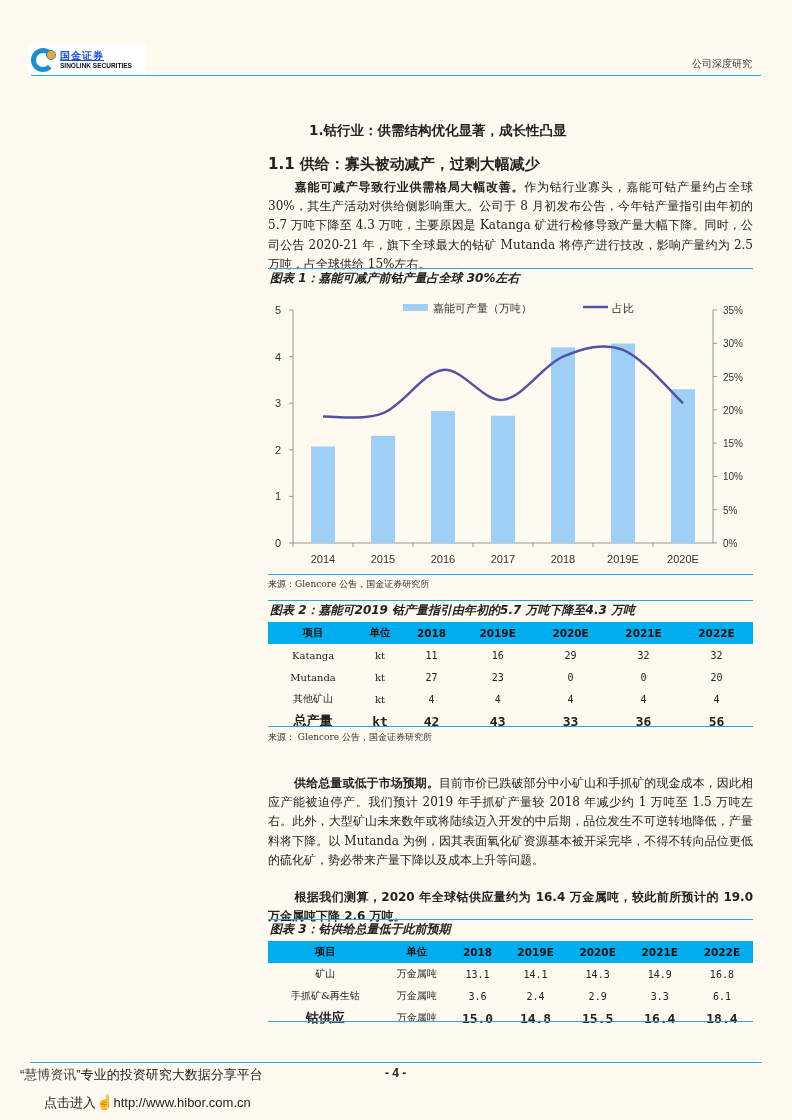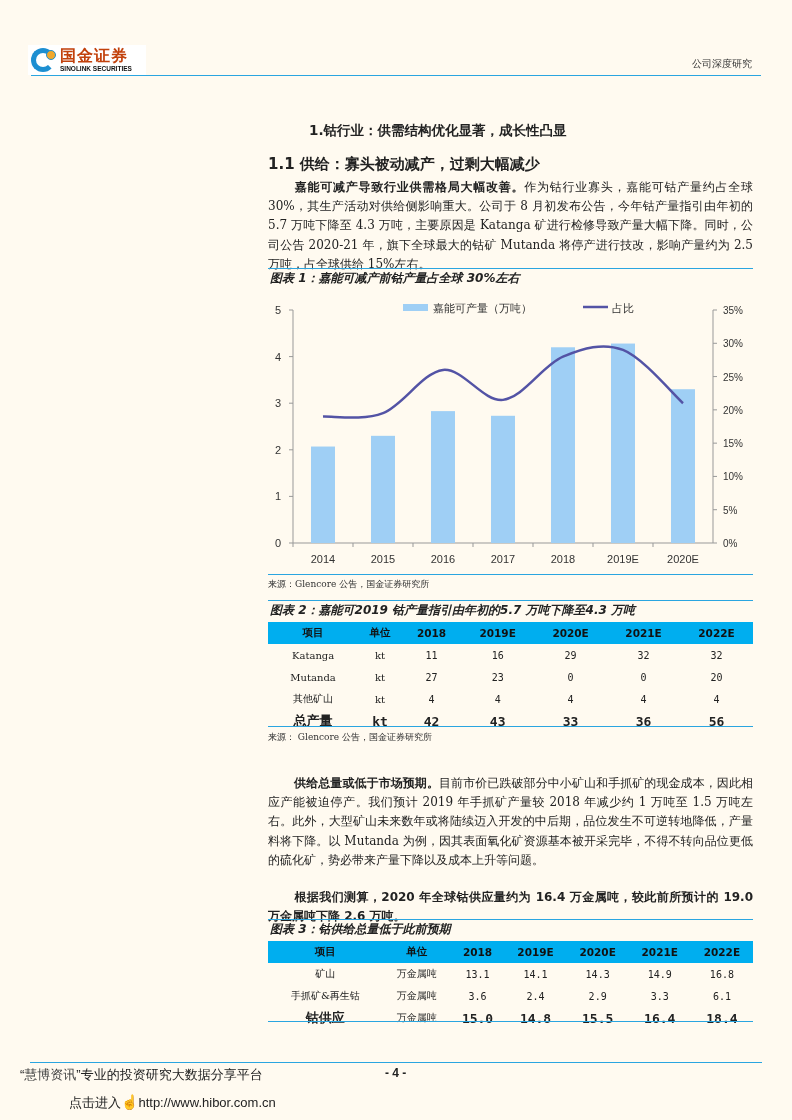--- a/index.html
+++ b/index.html
@@ -3,21 +3,21 @@
 <meta charset="utf-8">
 <style>
   html,body{margin:0;padding:0;}
   body{width:792px;height:1120px;background:#fffaf0;position:relative;overflow:hidden;font-family:"DejaVu Serif","Liberation Serif",serif;color:#222;}
   .abs{position:absolute;}
   
   .logo{left:28px;top:45px;width:118px;height:30px;background:#fff;display:flex;align-items:center;}
   .logo-mark{width:24px;height:24px;border-radius:50%;border:5px solid #1d8fd1;border-right-color:transparent;box-sizing:border-box;margin-left:3px;position:relative;}
   .logo-dot{position:absolute;right:-6px;top:-3px;width:8px;height:8px;border-radius:50%;background:#f1a82b;border:1px solid #1d8fd1;}
   .logo-text{margin-left:5px;display:flex;flex-direction:column;line-height:1;}
-  .logo-cn{font-family:"DejaVu Sans",sans-serif;font-weight:bold;font-size:16px;color:#c2410c;letter-spacing:1px;}
+  .logo-cn{font-family:"DejaVu Sans",sans-serif;font-weight:bold;font-size:10px;color:#1d4ed8;letter-spacing:1px;text-decoration:underline;}
   .logo-en{font-family:"Liberation Sans",sans-serif;font-weight:bold;font-size:6.5px;color:#111;margin-top:2px;}
   .hdr-line{left:31px;top:75px;width:730px;height:1px;background:#2aa5e0;}
   .hdr-right{right:40px;top:57px;font-size:10px;color:#333;}
   
   .h1{left:268px;top:122px;font-family:"DejaVu Sans",sans-serif;font-weight:bold;font-size:13.5px;margin-left:41px;}
   .h2{left:268px;top:155px;font-family:"DejaVu Sans",sans-serif;font-weight:bold;font-size:15px;}
   .para{left:268px;width:485px;font-size:12px;line-height:19.2px;text-align:justify;}
   .para b{font-family:"DejaVu Sans",sans-serif;}
   .indent{display:inline-block;width:26px;}
   .fig-line{left:268px;width:485px;height:1px;background:#2aa5e0;}
@@ -27,21 +27,21 @@
   table.dt{position:absolute;left:268px;width:485px;border-collapse:collapse;font-size:10.5px;}
   table.dt th{background:#00aeef;color:#111;font-family:"DejaVu Sans",sans-serif;font-weight:bold;height:20px;font-size:10.5px;}
   table.dt td{text-align:center;height:20px;font-family:"DejaVu Sans Mono","Liberation Mono",monospace;font-size:10px;}
   table.dt tr.total td{font-weight:bold;font-size:13px;}
   table.dt td.c0{font-family:"DejaVu Serif",serif;}
   
   .foot-line{left:30px;top:1062px;width:732px;height:1px;background:#2aa5e0;}
   .foot-left{left:20px;top:1066px;font-family:"Liberation Sans",sans-serif;font-size:13px;color:#222;}
   .foot-left .red{color:#404040;}
   .foot-page{left:385px;top:1066px;font-family:"Liberation Sans",sans-serif;font-size:12px;font-weight:bold;}
-  .foot-link{left:44px;top:1094px;font-family:"Liberation Sans",sans-serif;font-size:13px;color:#222;margin-left:25px;}
+  .foot-link{left:44px;top:1094px;font-family:"Liberation Sans",sans-serif;font-size:13px;color:#222;}
 </style>
 </head>
 <body>
 
 <div class="abs logo">
   <div class="logo-mark">
       <div class="logo-dot"></div>
     </div>
   <div class="logo-text">
     <span class="logo-cn">国金证券</span>

